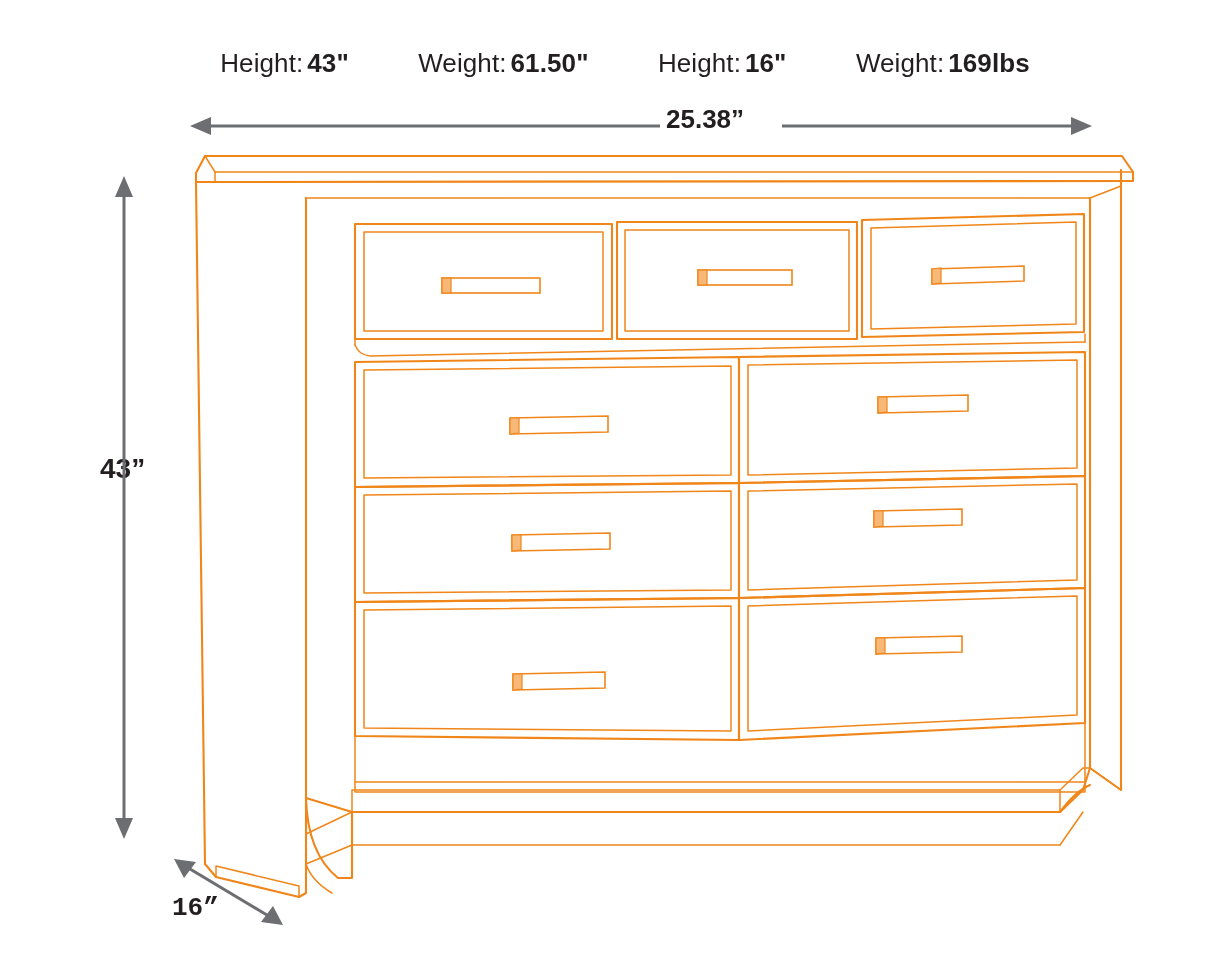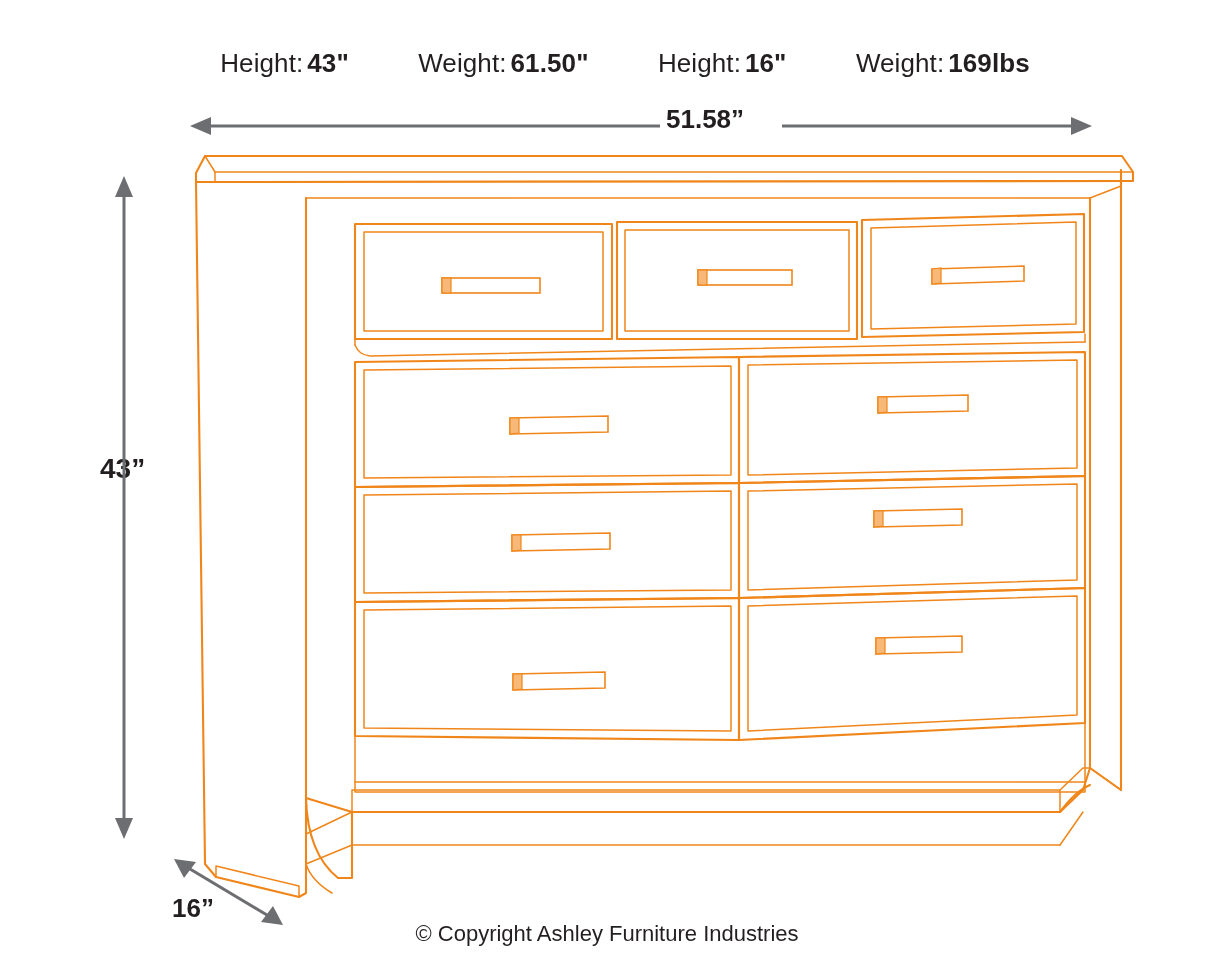--- a/index.html
+++ b/index.html
@@ -54,20 +54,21 @@
   }
   #height-label {
     top: 453px;
     left: 100px;
     font-size: 28px;
   }
   #depth-label {
     top: 893px;
     left: 172px;
     font-size: 26px;
+    font-family: Liberation Mono, monospace;
   }
   
   #copyright {
     position: absolute;
     top: 921px;
     left: 0;
     width: 1214px;
     text-align: center;
     font-size: 22px;
     color: #231f20;
@@ -116,21 +117,21 @@
 
 <div id="page">
 
   <div id="spec-line">
     <span class="spec-group"><span class="spec-label">Height:</span><span class="spec-value">43"</span></span>
     <span class="spec-group"><span class="spec-label">Weight:</span><span class="spec-value">61.50"</span></span>
     <span class="spec-group"><span class="spec-label">Height:</span><span class="spec-value">16"</span></span>
     <span class="spec-group"><span class="spec-label">Weight:</span><span class="spec-value">169lbs</span></span>
   </div>
 
-  <div class="dim-label" id="width-label">51.58”</div>
+  <div class="dim-label" id="width-label">25.38”</div>
   <div class="dim-label" id="height-label">43”</div>
   <div class="dim-label" id="depth-label">16”</div>
 
   <svg id="drawing" width="1214" height="971" viewBox="0 0 1214 971">
 
     <g>
       <line class="arrow-line" x1="205" y1="126" x2="660" y2="126"></line>
       <line class="arrow-line" x1="782" y1="126" x2="1077" y2="126"></line>
       <polygon class="arrow-head" points="190,126 211,117 211,135"></polygon>
       <polygon class="arrow-head" points="1092,126 1071,117 1071,135"></polygon>
@@ -268,15 +269,14 @@
       <path class="line-furniture" d="M306 798 C307 836 318 862 338 878 L352 878 L352 812"></path>
       <path class="line-furniture-thin" d="M306 864 C310 876 320 886 332 893"></path>
     </g>
 
     <g>
       <path class="line-furniture" d="M1060 812 C1069 800 1078 790 1090 785"></path>
     </g>
 
   </svg>
 
-  <div id="copyright">© Copyright Ashley Furniture Industries</div>
 
 </div>
 
 </body></html>

